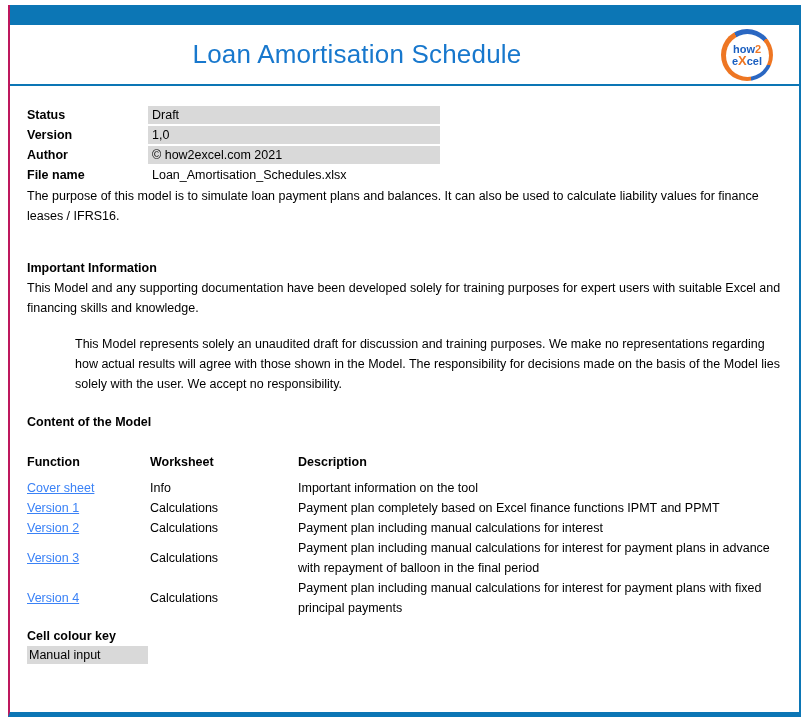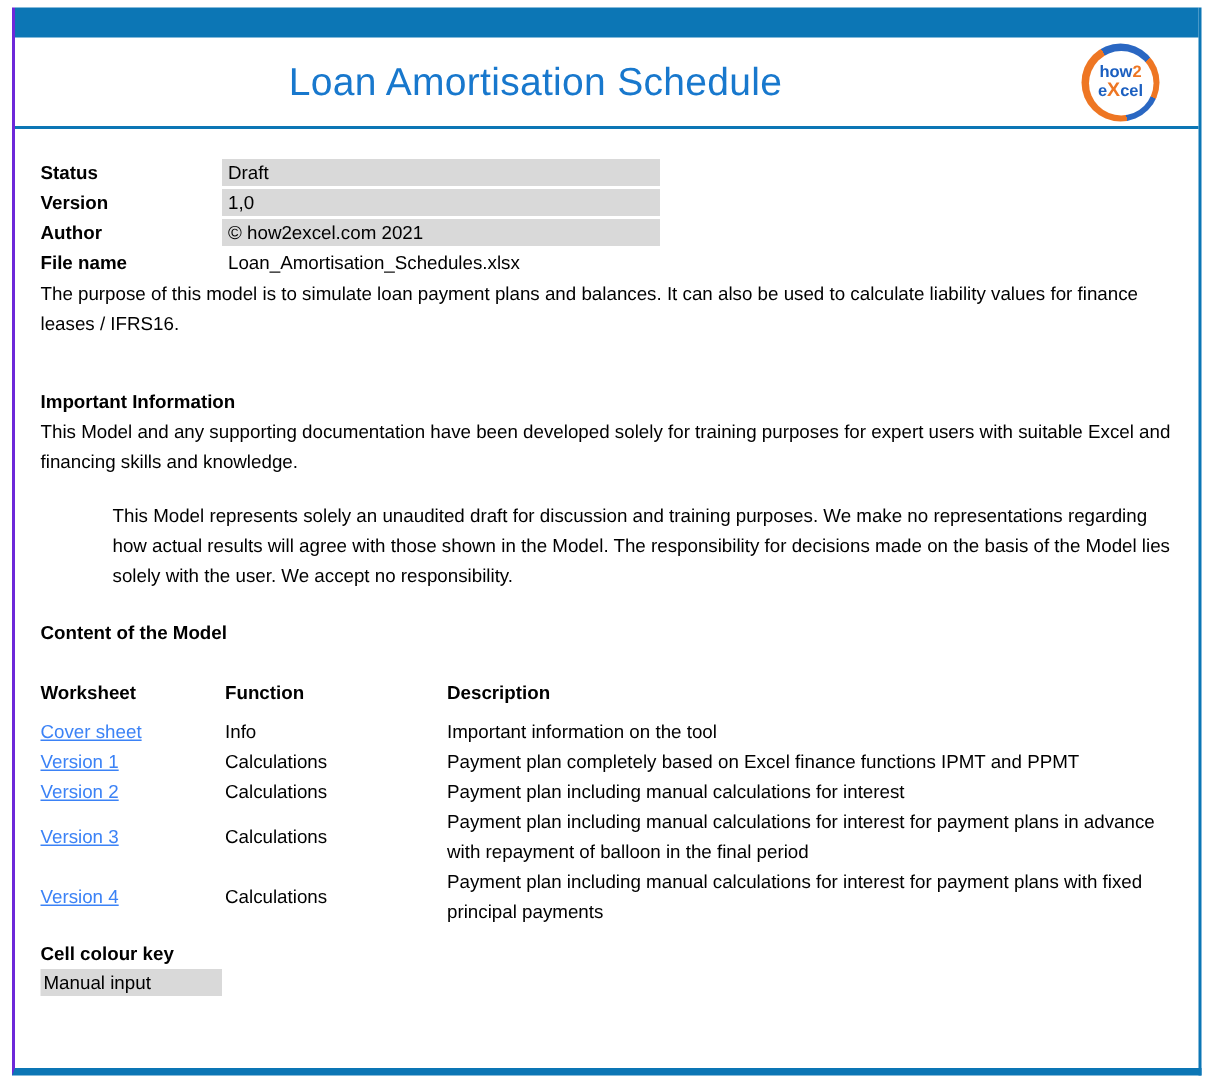--- a/index.html
+++ b/index.html
@@ -2,21 +2,21 @@
 <html><head>
 <meta charset="utf-8">
 <style>
   * { margin:0; padding:0; box-sizing:border-box; }
   html,body { width:811px; height:721px; background:#ffffff;
     font-family:"Liberation Sans", sans-serif; color:#000; }
   body { position:relative; overflow:hidden; }
 
   .frame {
     position:absolute; left:8px; top:5px; width:793px; height:712px;
-    border-left:2px solid #6d28d9; border-right:2px solid #0C76B5;
+    border-left:2px solid #be185d; border-right:2px solid #0C76B5;
     border-bottom:5px solid #0C76B5; background:#fff;
   }
   .topbar { height:20px; background:#0C76B5; }
   .header {
     height:61px; border-bottom:2px solid #0C76B5; position:relative;
     display:flex; align-items:center; justify-content:center;
     padding-right:95px;
   }
   .title { font-size:26px; color:#1878CD; letter-spacing:0.2px; }
 
@@ -103,22 +103,22 @@
 
     <div class="para">The purpose of this model is to simulate loan payment plans and balances. It can also be used to calculate liability values for finance leases / IFRS16.</div>
 
     <div class="heading mt-ii">Important Information</div>
     <div class="para">This Model and any supporting documentation have been developed solely for training purposes for expert users with suitable Excel and financing skills and knowledge.</div>
     <div class="para mt-p3">This Model represents solely an unaudited draft for discussion and training purposes. We make no representations regarding how actual results will agree with those shown in the Model. The responsibility for decisions made on the basis of the Model lies solely with the user. We accept no responsibility.</div>
 
     <div class="heading mt-cm">Content of the Model</div>
 
     <div class="tbl-head tbl-row">
+      <div>Function</div>
       <div>Worksheet</div>
-      <div>Function</div>
       <div>Description</div>
     </div>
 
     <div class="tbl-body">
       <div class="tbl-row">
         <div><a class="ws-link">Cover sheet</a></div>
         <div>Info</div>
         <div class="desc">Important information on the tool</div>
       </div>
       <div class="tbl-row">

